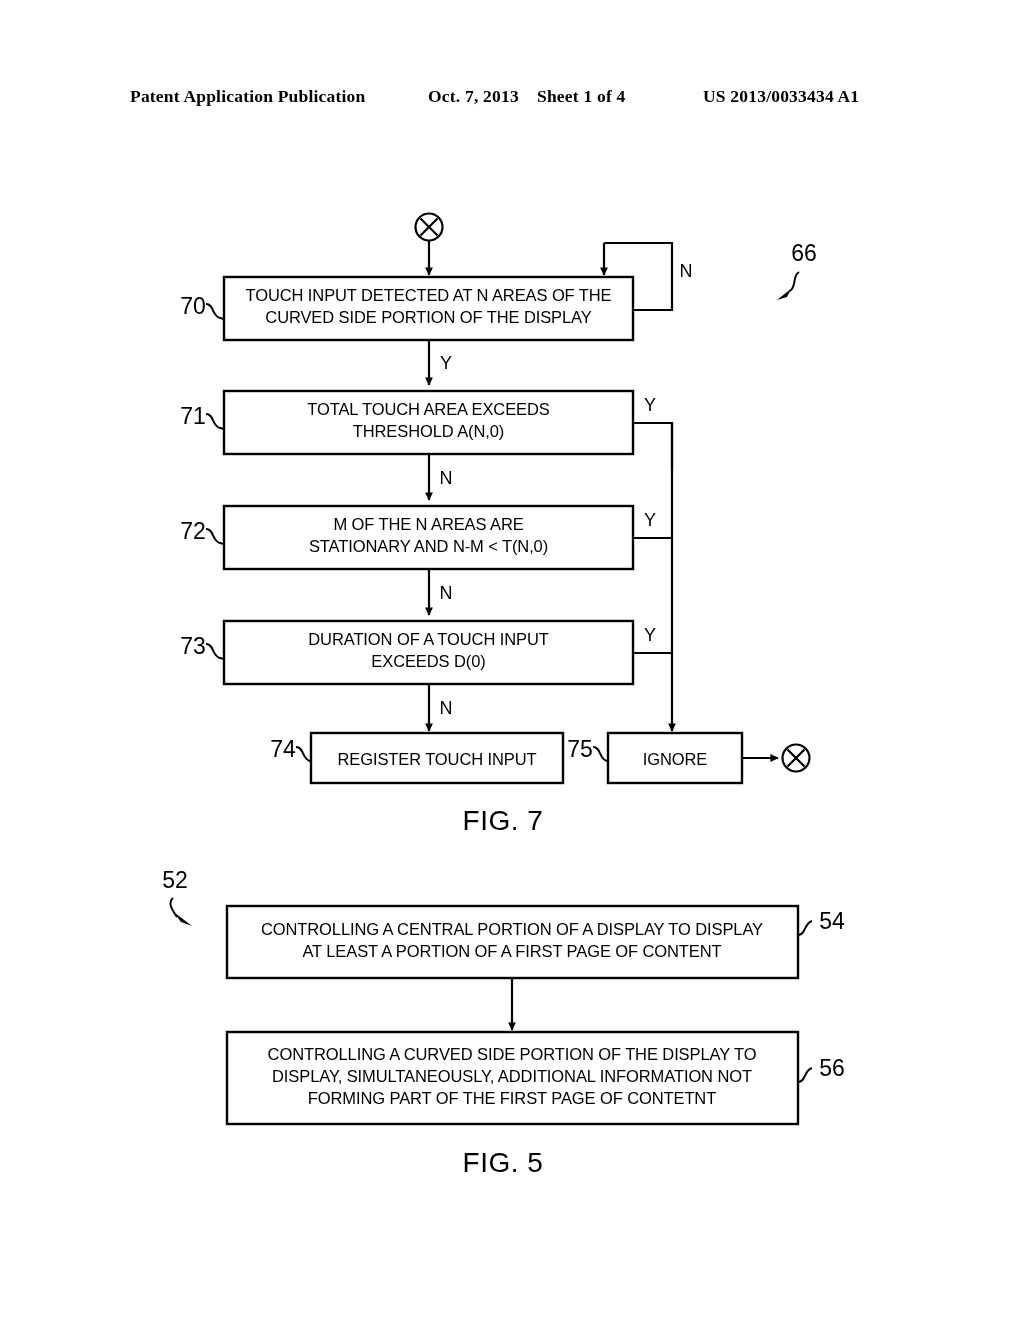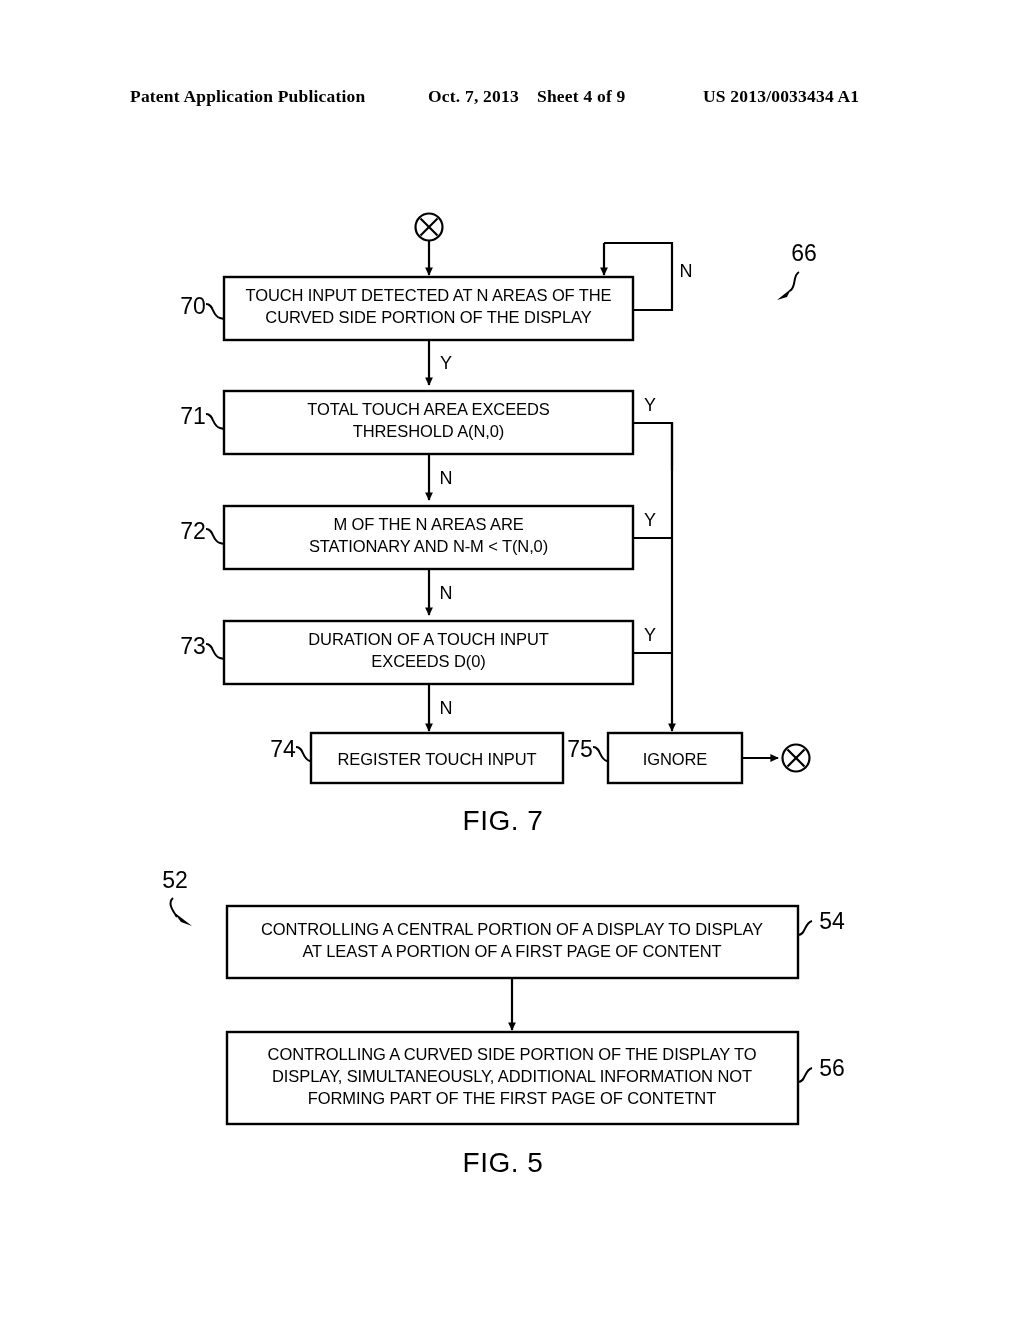--- a/index.html
+++ b/index.html
@@ -90,21 +90,21 @@
     stroke: #000000;
     stroke-width: 2.2;
   }
 </style>
 </head>
 <body>
 
 <div class="page-header">
   <span class="hdr-pub">Patent Application Publication</span>
   <span class="hdr-date">Oct. 7, 2013</span>
-  <span class="hdr-sheet">Sheet 4 of 9</span>
+  <span class="hdr-sheet">Sheet 1 of 4</span>
   <span class="hdr-num">US 2013/0033434 A1</span>
 </div>
 
 <svg id="figure-canvas" viewBox="0 0 1024 1320">
   <defs>
     <marker id="arrowhead" markerWidth="9" markerHeight="9" refX="7.6" refY="4.5" orient="auto" markerUnits="userSpaceOnUse">
       <path d="M0,0.6 L8.4,4.5 L0,8.4 z" fill="#000"></path>
     </marker>
   </defs>
 

